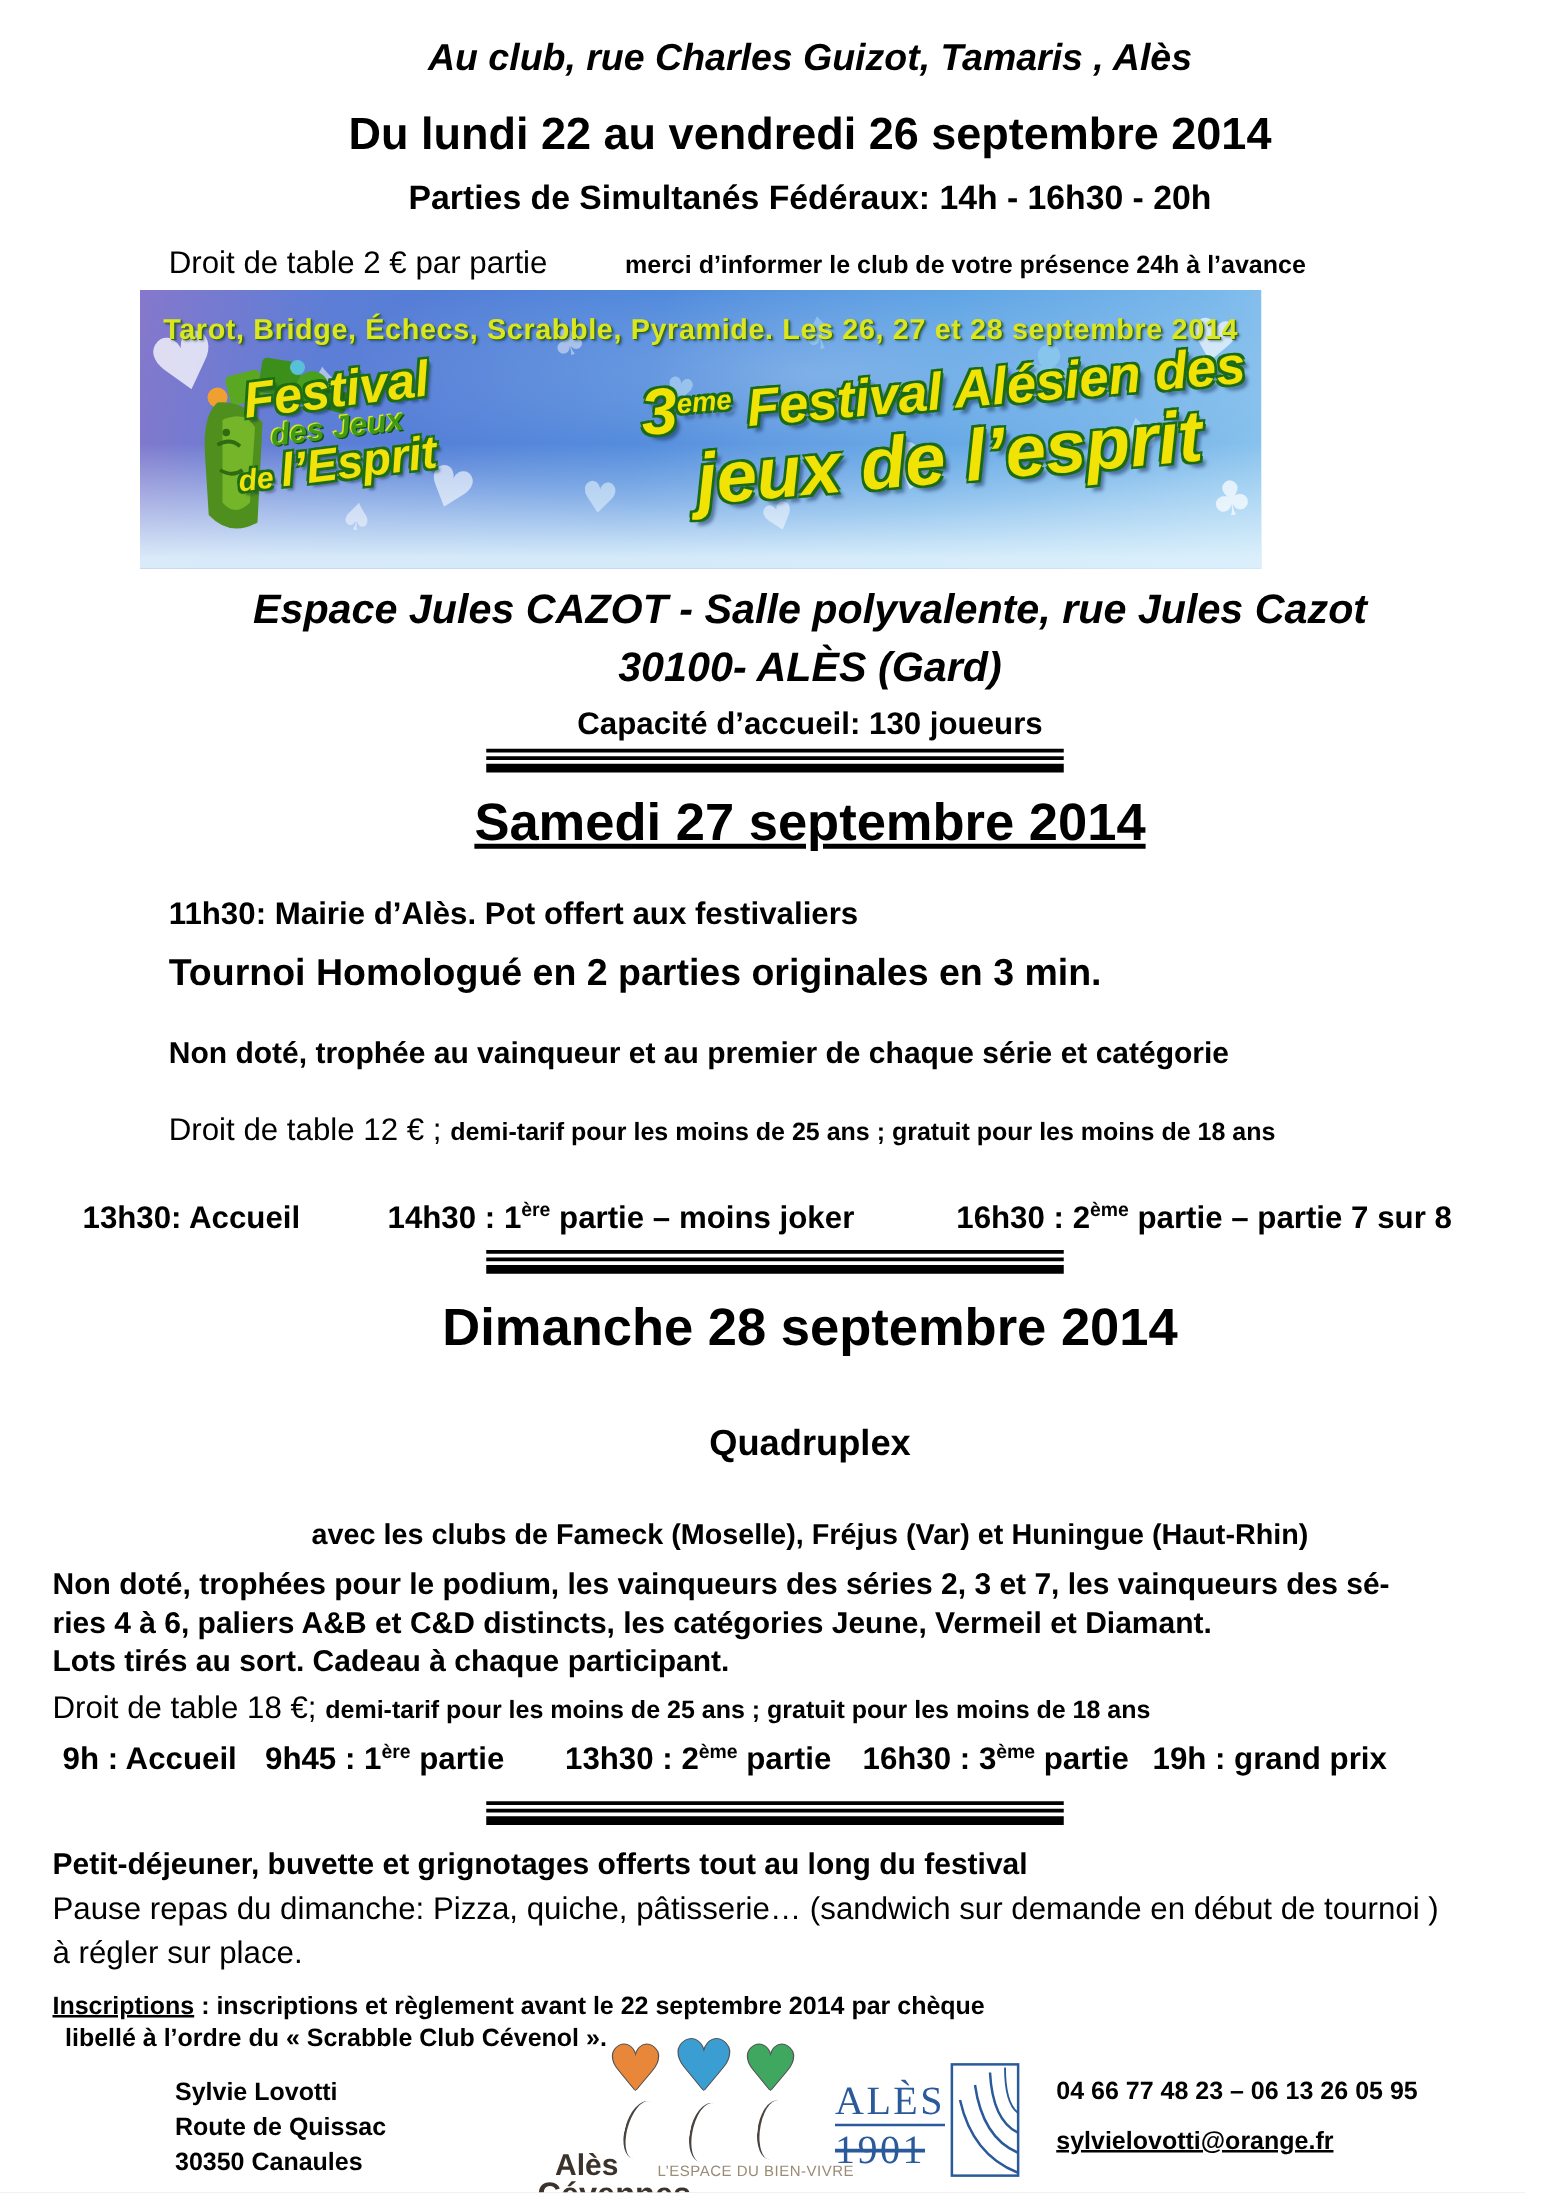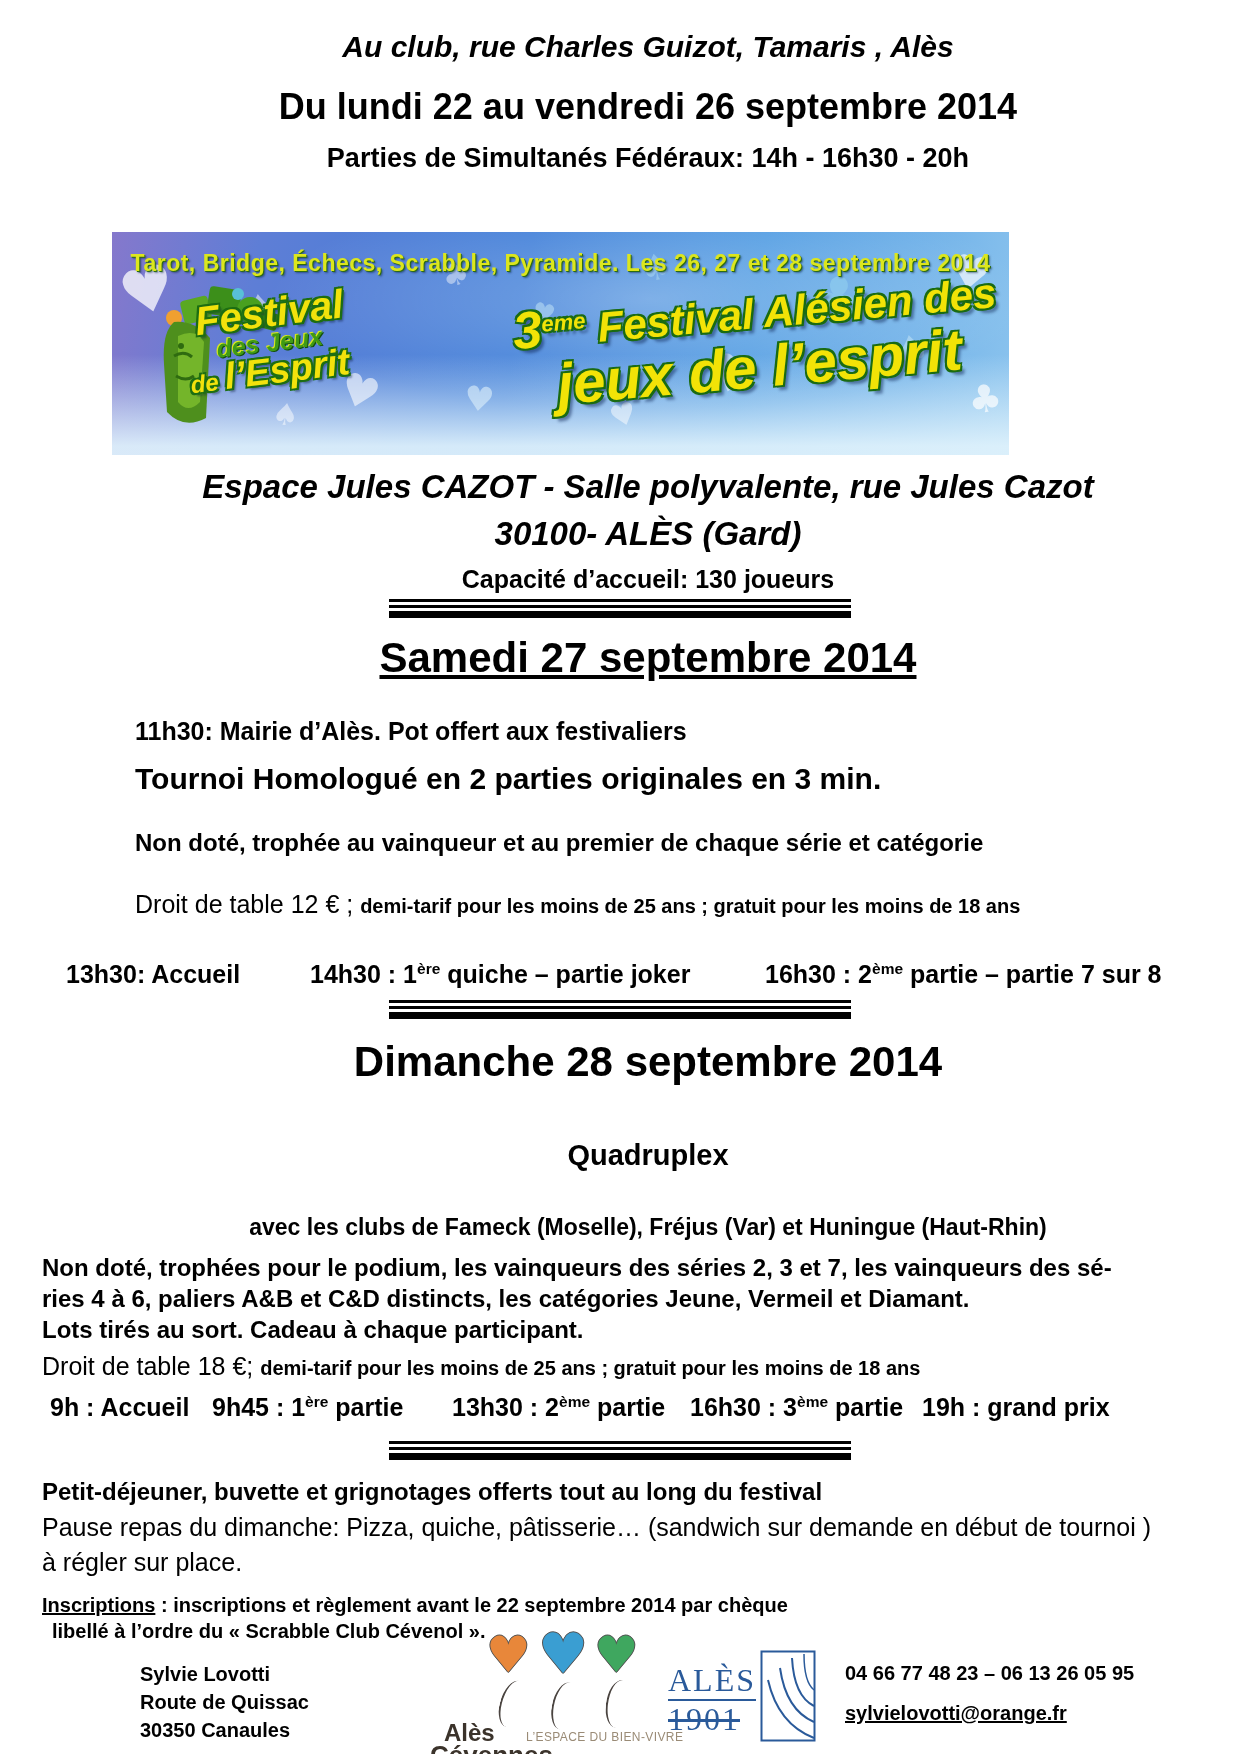--- a/index.html
+++ b/index.html
@@ -137,20 +137,24 @@
   .email { top:1702px; left:845px; font-size:20px; font-weight:bold; text-decoration:underline; }
 </style>
 </head>
 <body>
 
 <div class="page">
 
   <div class="abs ctr bi h-line1">Au club, rue Charles Guizot, Tamaris , Alès</div>
   <div class="abs ctr b h-line2">Du lundi 22 au vendredi 26 septembre 2014</div>
   <div class="abs ctr b h-line3">Parties de Simultanés Fédéraux: 14h - 16h30 - 20h</div>
+  <div class="abs fee-row">
+    <span class="fee-main">Droit de table 2 € par partie</span>
+    <span class="fee-note">merci d’informer le club de votre présence 24h à l’avance</span>
+  </div>
 
   <div class="abs banner">
     <div class="suits-layer">
         <span class="suit" style="left: 8px; top: 28px; font-size: 62px; color: rgb(255, 255, 255); opacity: 0.75; transform: rotate(-15deg);">♥</span>
         <span class="suit" style="left: 58px; top: 118px; font-size: 50px; color: rgb(210, 235, 250); opacity: 0.8; transform: rotate(10deg);">♣</span>
         <span class="suit" style="left: 132px; top: 58px; font-size: 34px; color: rgb(255, 255, 255); opacity: 0.5; transform: rotate(-6deg);">♠</span>
         <span class="suit" style="left: 228px; top: 138px; font-size: 44px; color: rgb(255, 255, 255); opacity: 0.6; transform: rotate(18deg);">♥</span>
         <span class="suit" style="left: 330px; top: 28px; font-size: 30px; color: rgb(255, 255, 255); opacity: 0.45; transform: rotate(-20deg);">♣</span>
         <span class="suit" style="left: 420px; top: 68px; font-size: 26px; color: rgb(191, 226, 246); opacity: 0.55; transform: rotate(12deg);">♥</span>
         <span class="suit" style="left: 528px; top: 18px; font-size: 36px; color: rgb(169, 216, 242); opacity: 0.55; transform: rotate(-10deg);">♠</span>
@@ -206,21 +210,21 @@
 
   <div class="abs ctr b sat-title">Samedi 27 septembre 2014</div>
   <div class="abs b sat-event">11h30: Mairie d’Alès. Pot offert aux festivaliers</div>
   <div class="abs b sat-tournament">Tournoi Homologué en 2 parties originales en 3 min.</div>
   <div class="abs b sat-prizes">Non doté, trophée au vainqueur et au premier de chaque série et catégorie</div>
   <div class="abs sat-fee">
     <span>Droit de table 12 € ; </span><span class="fee-detail">demi-tarif pour les moins de 25 ans ; gratuit pour les moins de 18 ans</span>
   </div>
   <div class="abs sched sat-sched">
     <span class="item s-i0"><span>13h30: Accueil</span><sup></sup><span></span></span>
-    <span class="item s-i1"><span>14h30 : 1</span><sup>ère</sup><span> quiche – partie joker</span></span>
+    <span class="item s-i1"><span>14h30 : 1</span><sup>ère</sup><span> partie – moins joker</span></span>
     <span class="item s-i2"><span>16h30 : 2</span><sup>ème</sup><span> partie – partie 7 sur 8</span></span>
   </div>
 
   <div class="abs divider div2">
       <div class="l1"></div>
       <div class="l2"></div>
       <div class="l3"></div>
     </div>
 
   <div class="abs ctr b sun-title">Dimanche 28 septembre 2014</div>

